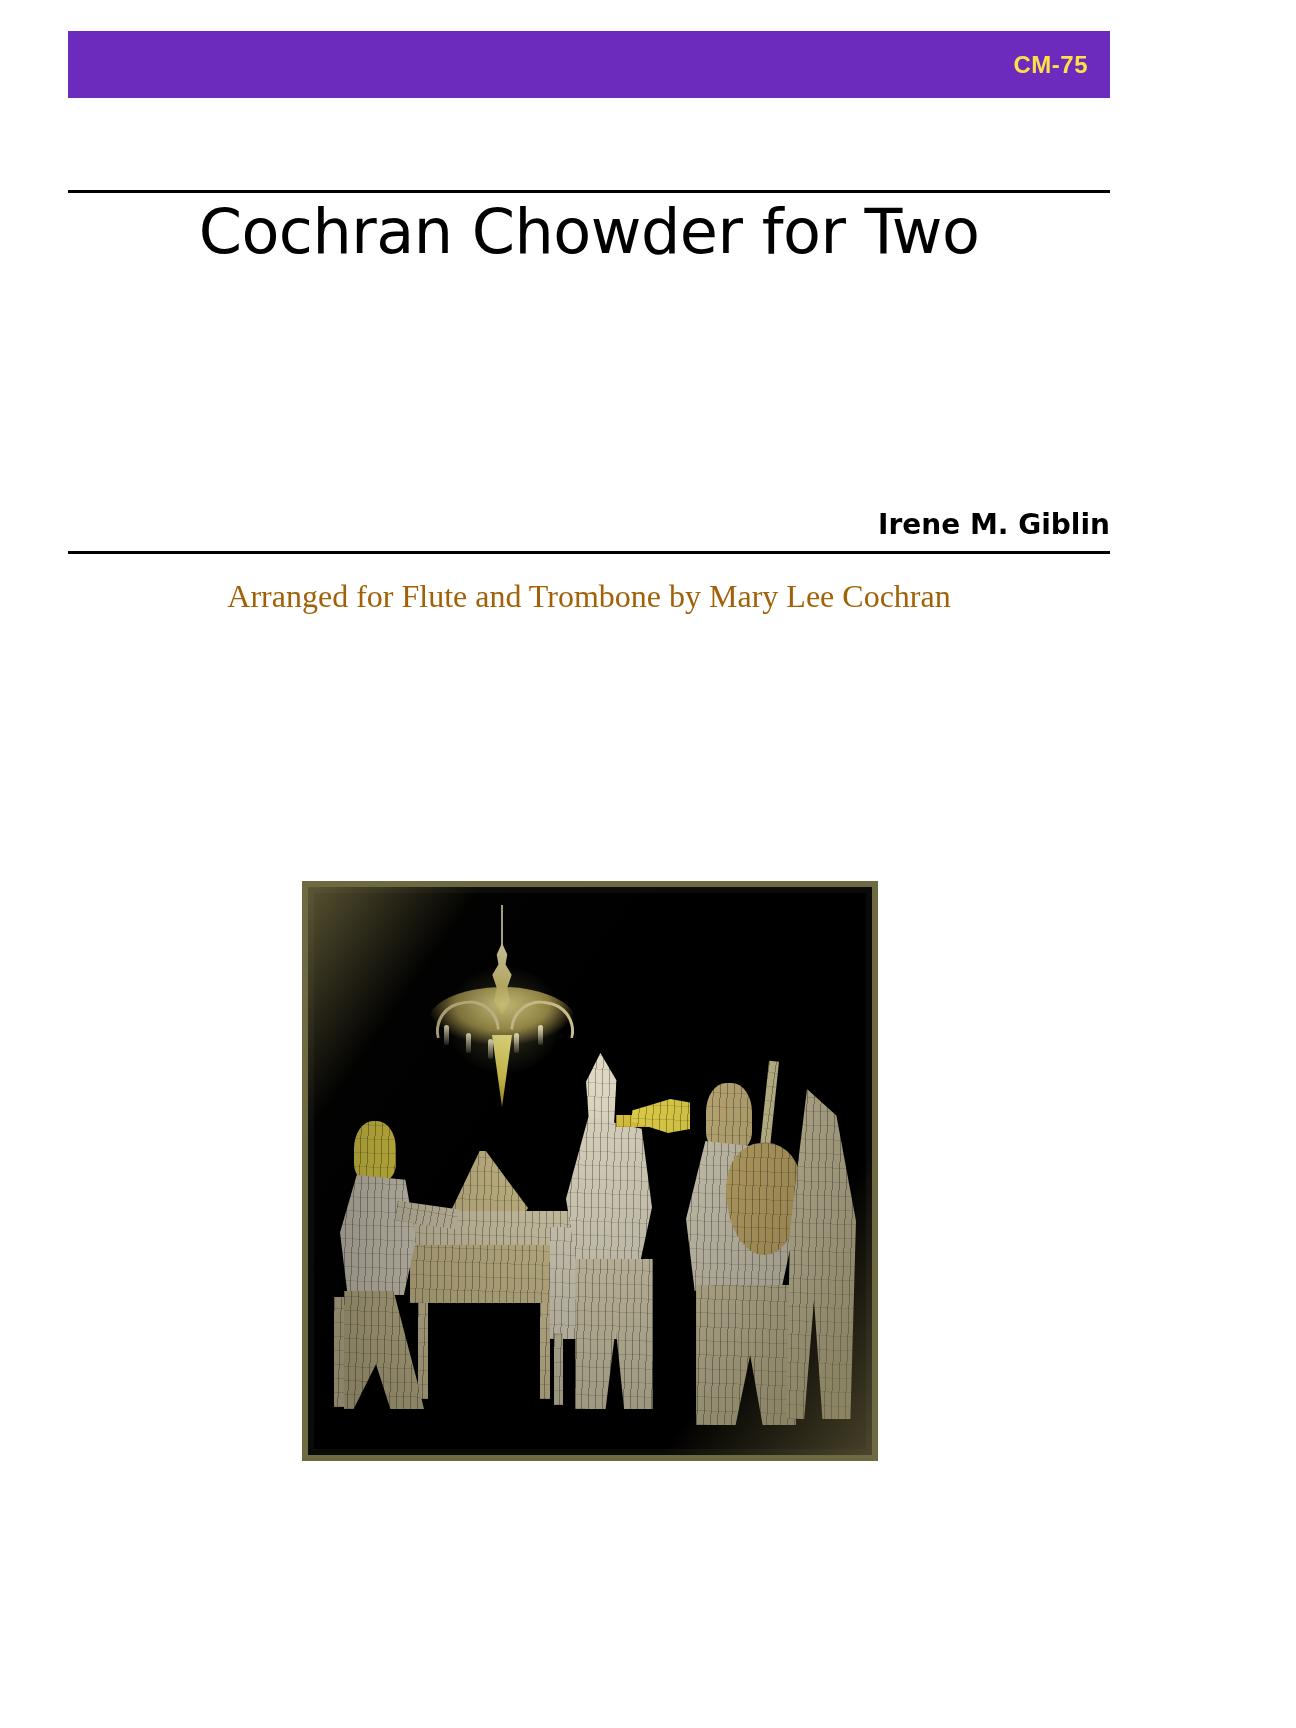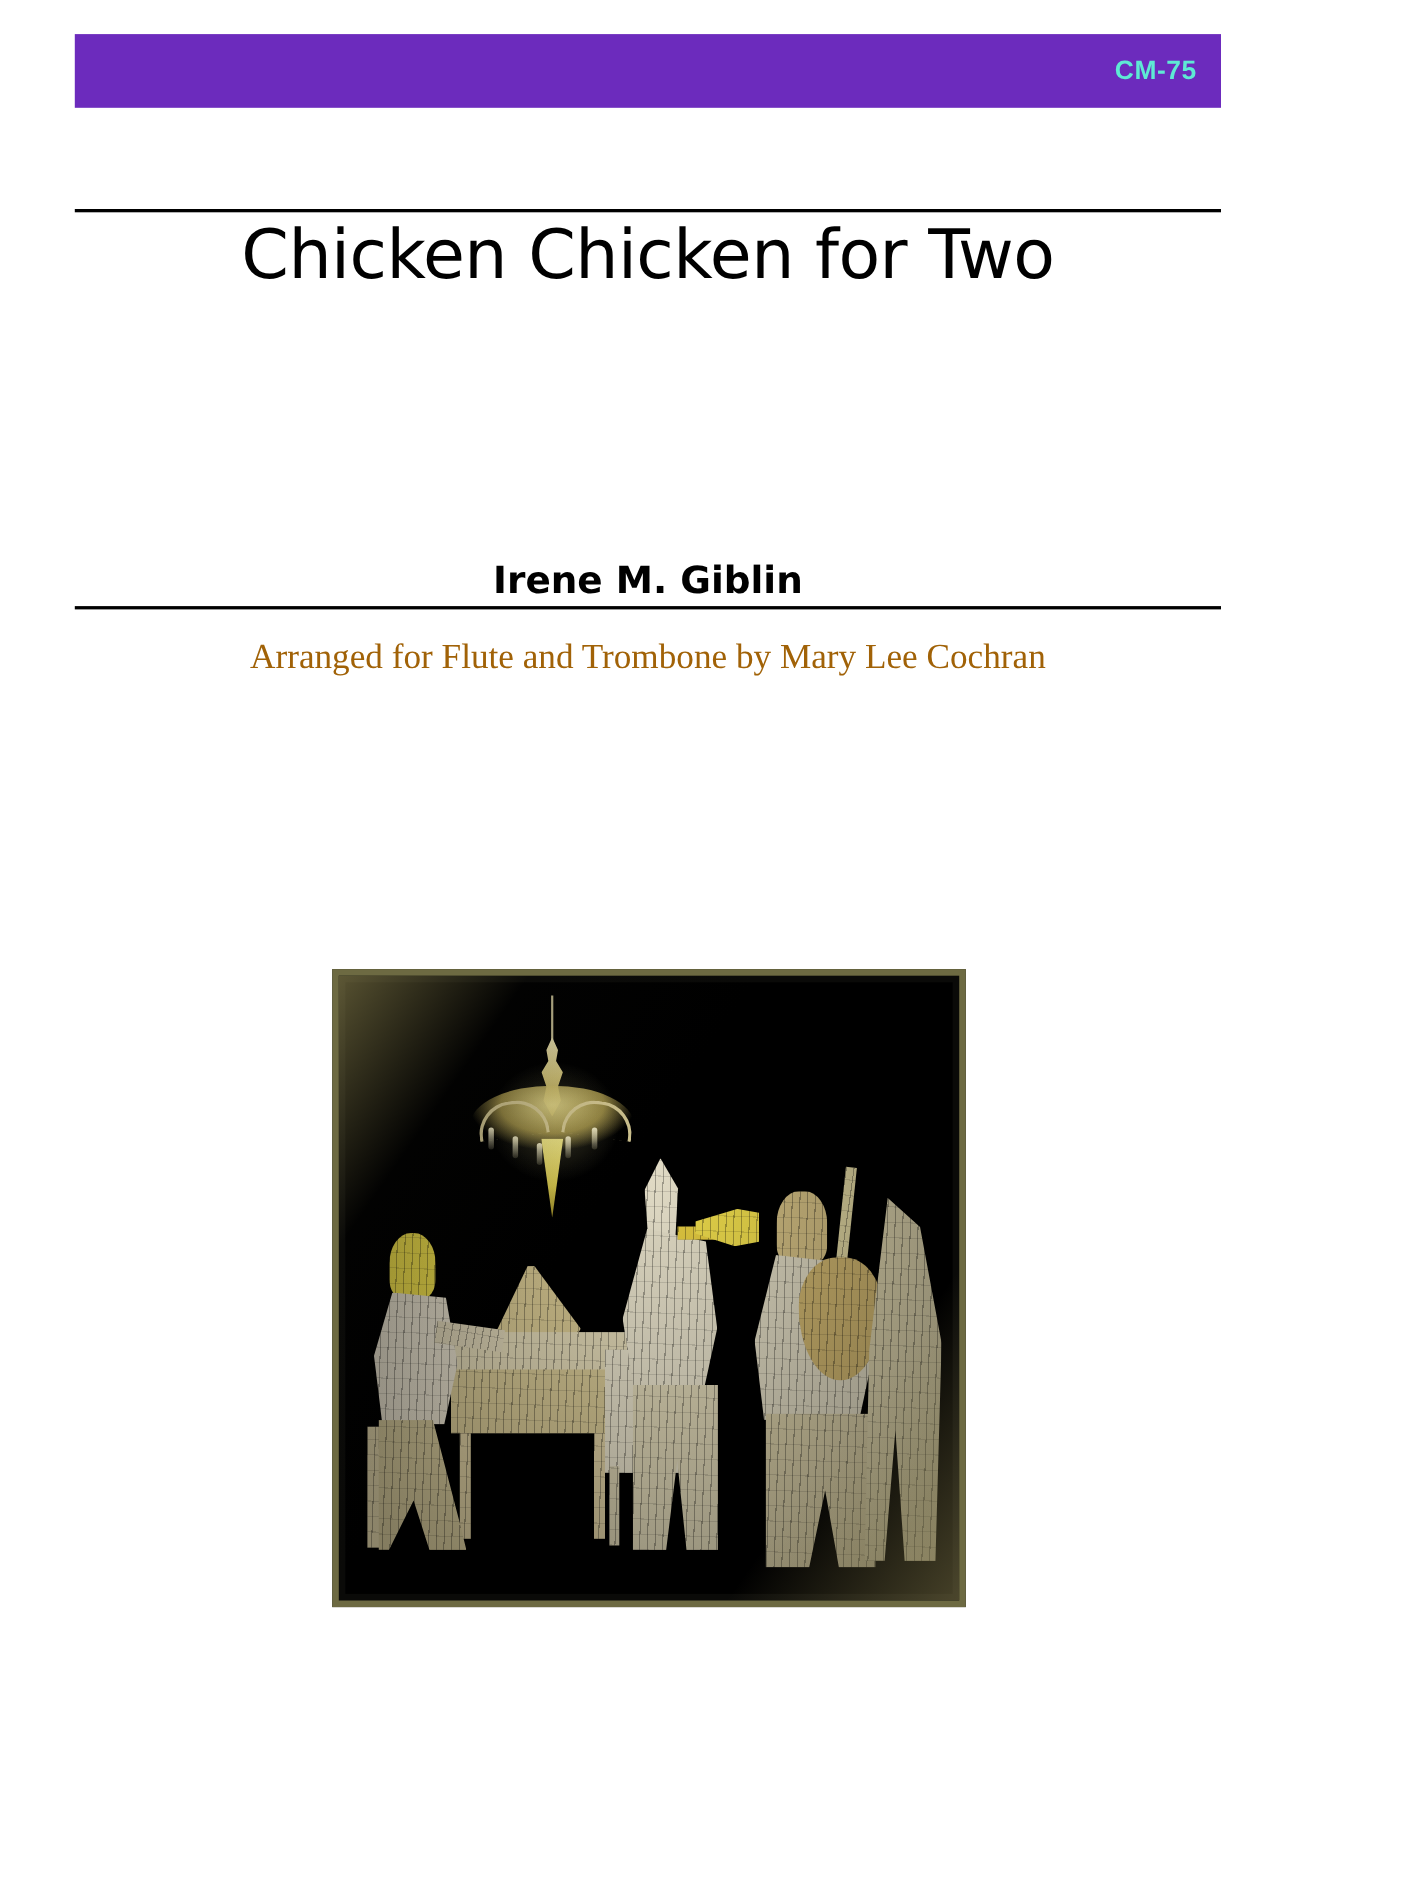--- a/index.html
+++ b/index.html
@@ -21,21 +21,21 @@
     left: 68px;
     top: 31px;
     width: 1042px;
     height: 67px;
     background: #6c2bbd;
     display: flex;
     align-items: center;
     justify-content: flex-end;
   }
   .catalog-number {
-    color: #5eead4;
+    color: #fde047;
     font-size: 24px;
     font-weight: bold;
     letter-spacing: 0.5px;
     margin-right: 22px;
     font-family: "Liberation Sans", sans-serif;
   }
 
   
   .rule {
     position: absolute;
@@ -59,23 +59,23 @@
     letter-spacing: -0.5px;
     color: #000000;
     line-height: 1.1;
   }
 
   .composer {
     position: absolute;
     left: 68px;
     top: 508px;
     width: 1042px;
-    text-align: center;
+    text-align: right;
     font-family: "DejaVu Sans", sans-serif;
-    font-size: 34px;
+    font-size: 28px;
     font-weight: 600;
     color: #000000;
   }
 
   .arranger {
     position: absolute;
     left: 68px;
     top: 578px;
     width: 1042px;
     text-align: center;
@@ -252,21 +252,21 @@
 </head>
 <body>
 
 <div class="header-band">
   <span class="catalog-number">CM-75</span>
 </div>
 
 <div class="rule rule-top"></div>
 <div class="rule rule-bottom"></div>
 
-<div class="title">Chicken Chicken for Two</div>
+<div class="title">Cochran Chowder for Two</div>
 
 <div class="composer">Irene M. Giblin</div>
 
 <div class="arranger">Arranged for Flute and Trombone by Mary Lee Cochran</div>
 
 <div class="artwork">
   <div class="art-inner">
 
     <div class="chandelier">
       <div class="chand-glow"></div>

